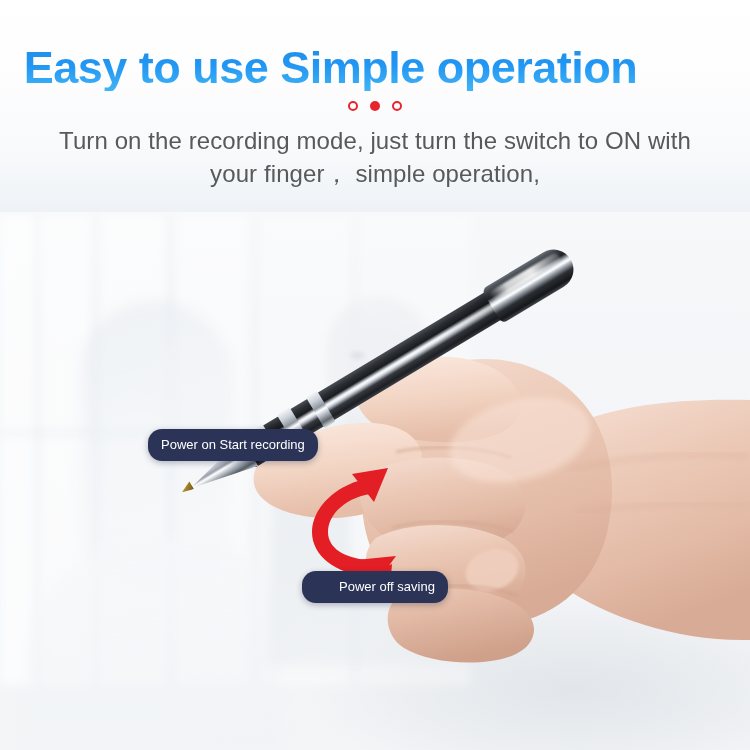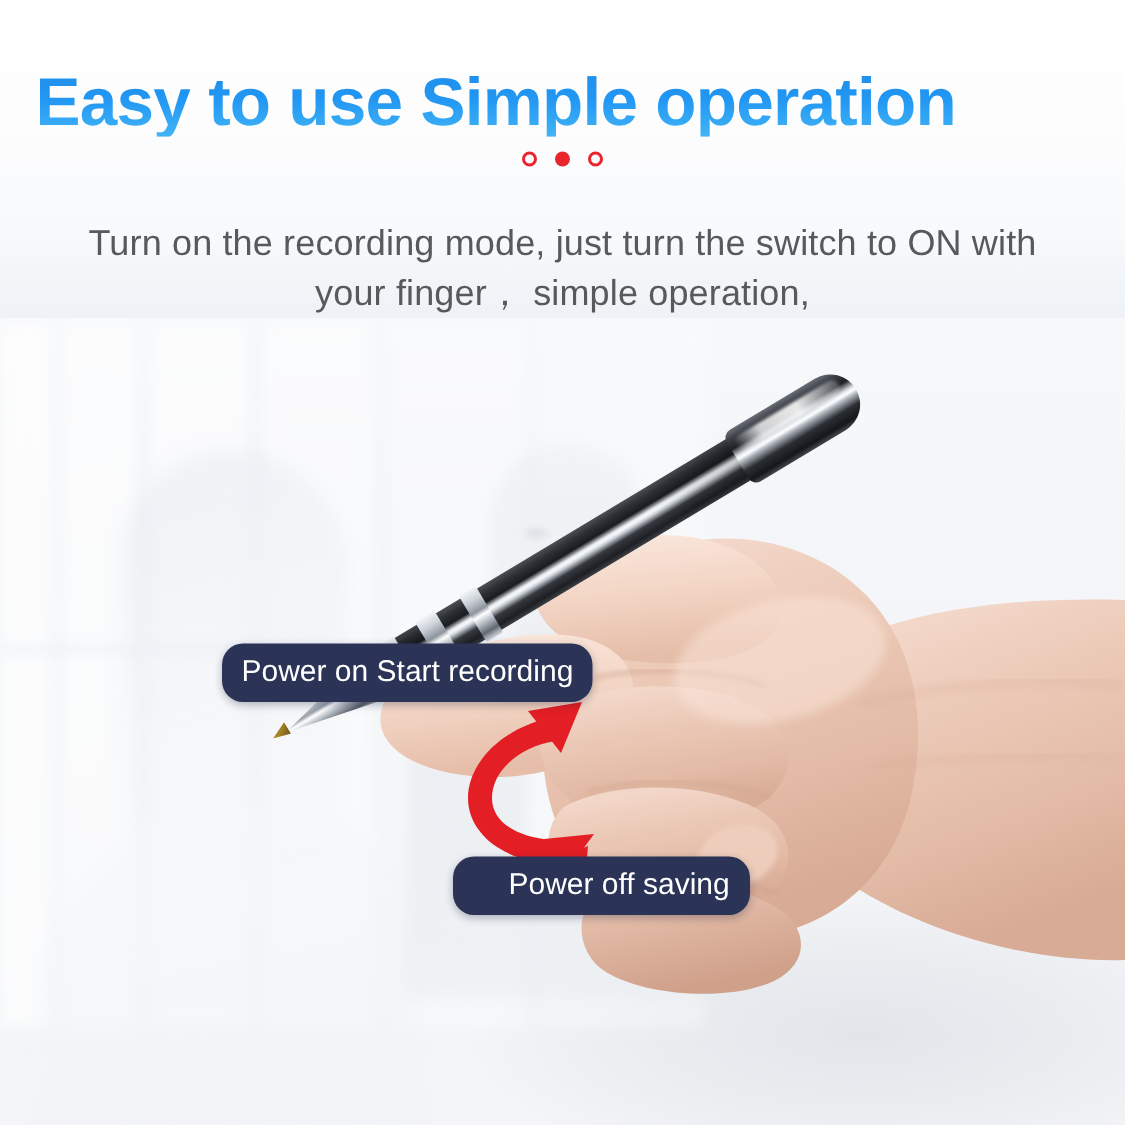--- a/index.html
+++ b/index.html
@@ -44,21 +44,20 @@
   .dot.hollow { border:2px solid #e8252d; background:transparent; }
   .dot.solid  { background:#e8252d; }
 
   #subtitle {
     position:absolute; left:55px; top:124px; width:640px;
     text-align:center;
     font-size:24px;
     line-height:1.38;
     color:#58595b;
     letter-spacing:0.1px;
-    margin-top:22px;
   }
 
   
   #photo {
     position:absolute; left:0; top:0;
     width:750px; height:750px;
     background:
       radial-gradient(ellipse 360px 130px at 575px 690px, rgba(120,133,150,0.42) 0%, rgba(120,133,150,0.16) 48%, rgba(120,133,150,0) 74%),
       linear-gradient(180deg,#eef1f5 0%,#e7ebf1 40%,#e3e8ee 70%,#dfe4ea 100%);
     z-index:10;
@@ -217,21 +216,21 @@
 
   
   #arrow { position:absolute; left:296px; top:468px; width:130px; height:120px; z-index:26; }
 
   
   .badge {
     position:absolute;
     background:#2b3356;
     color:#ffffff;
     border-radius:14px;
-    font-size:20px;
+    font-size:13px;
     line-height:1;
     padding:9px 13px 10px 13px;
     white-space:nowrap;
     box-shadow:0 2px 6px rgba(20,28,55,0.3);
     z-index:30;
   }
   #badge-on  { left:148px; top:429px; }
   #badge-off { left:302px; top:571px;padding-left:37px; }
 </style>
 </head>

